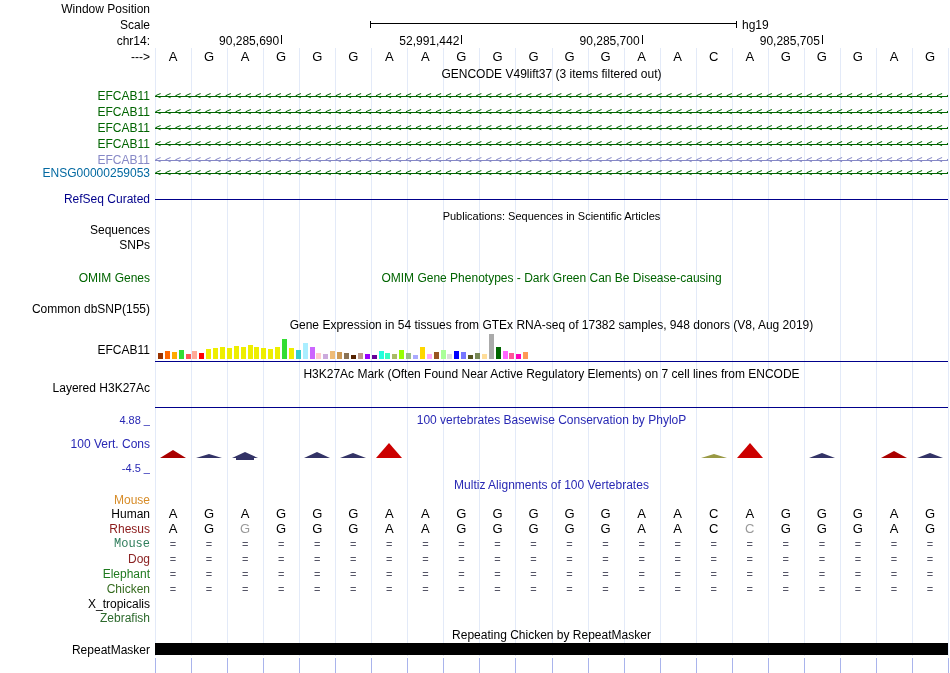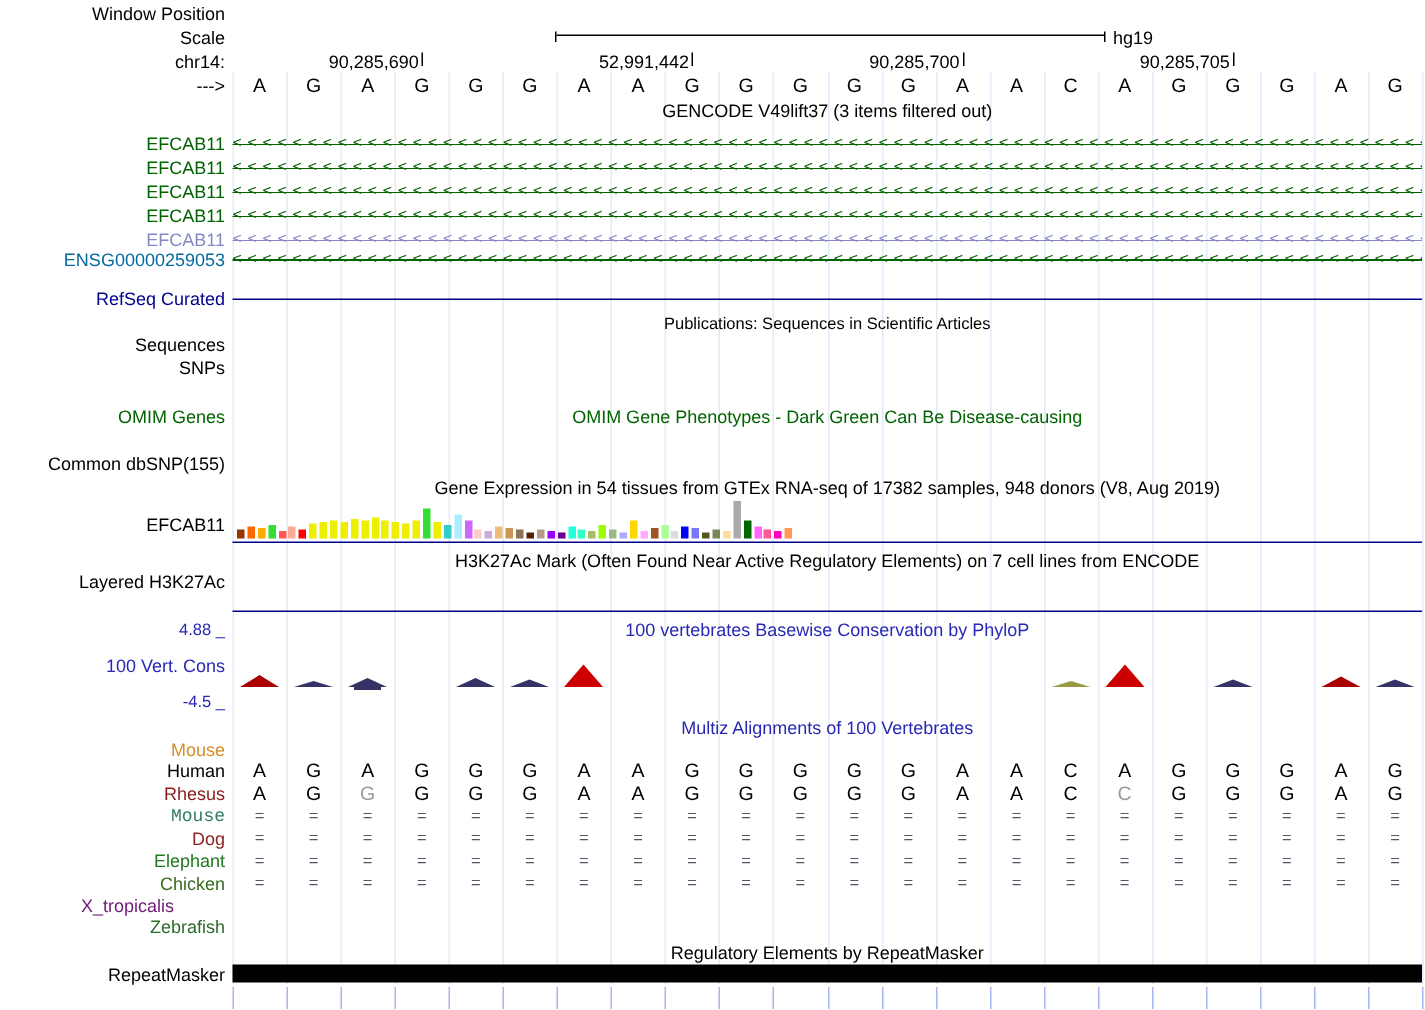--- a/index.html
+++ b/index.html
@@ -47,21 +47,21 @@
   <div class="ll" style="top:381px">Layered H3K27Ac</div>
   <div class="navy-line" style="top:407px"></div>
 
   <div class="ll small" style="top: 413px; color: rgb(40, 40, 180);">4.88 _</div>
   <div class="ct" style="top: 413px; color: rgb(40, 40, 180);">100 vertebrates Basewise Conservation by PhyloP</div>
   <div class="ll" style="top: 437px; color: rgb(40, 40, 180);">100 Vert. Cons</div>
   <div class="ll small" style="top: 461px; color: rgb(40, 40, 180);">-4.5 _</div>
 
   <div class="ct" style="top: 478px; color: rgb(40, 40, 180);">Multiz Alignments of 100 Vertebrates</div>
 
-  <div class="ct" style="top:628px">Regulatory Elements by RepeatMasker</div>
+  <div class="ct" style="top:628px">Repeating Chicken by RepeatMasker</div>
   <div class="ll" style="top:643px">RepeatMasker</div>
   <div style="position:absolute;left:155px;width:793px;top:643px;height:12px;background:#000;z-index:1"></div>
 
 <div style="position: absolute; left: 155px; top: 48px; width: 1px; height: 608px; background: rgb(227, 234, 248); z-index: 0;"></div>
     <div style="position: absolute; left: 155px; top: 658px; width: 1px; height: 15px; background: rgb(169, 180, 236); z-index: 0;"></div>
     <div style="position: absolute; left: 191.05px; top: 48px; width: 1px; height: 608px; background: rgb(227, 234, 248); z-index: 0;"></div>
     <div style="position: absolute; left: 191.05px; top: 658px; width: 1px; height: 15px; background: rgb(169, 180, 236); z-index: 0;"></div>
     <div style="position: absolute; left: 227.09px; top: 48px; width: 1px; height: 608px; background: rgb(227, 234, 248); z-index: 0;"></div>
     <div style="position: absolute; left: 227.09px; top: 658px; width: 1px; height: 15px; background: rgb(169, 180, 236); z-index: 0;"></div>
     <div style="position: absolute; left: 263.14px; top: 48px; width: 1px; height: 608px; background: rgb(227, 234, 248); z-index: 0;"></div>
@@ -362,15 +362,15 @@
       <span style="flex: 1 1 0%; text-align: center; font-size: 11px; line-height: 14px; color: rgb(85, 85, 102);">=</span>
       <span style="flex: 1 1 0%; text-align: center; font-size: 11px; line-height: 14px; color: rgb(85, 85, 102);">=</span>
       <span style="flex: 1 1 0%; text-align: center; font-size: 11px; line-height: 14px; color: rgb(85, 85, 102);">=</span>
       <span style="flex: 1 1 0%; text-align: center; font-size: 11px; line-height: 14px; color: rgb(85, 85, 102);">=</span>
       <span style="flex: 1 1 0%; text-align: center; font-size: 11px; line-height: 14px; color: rgb(85, 85, 102);">=</span>
       <span style="flex: 1 1 0%; text-align: center; font-size: 11px; line-height: 14px; color: rgb(85, 85, 102);">=</span>
       <span style="flex: 1 1 0%; text-align: center; font-size: 11px; line-height: 14px; color: rgb(85, 85, 102);">=</span>
       <span style="flex: 1 1 0%; text-align: center; font-size: 11px; line-height: 14px; color: rgb(85, 85, 102);">=</span>
       <span style="flex: 1 1 0%; text-align: center; font-size: 11px; line-height: 14px; color: rgb(85, 85, 102);">=</span>
     </div>
-    <div style="position: absolute; left: 10px; top: 597px; width: 150px; text-align: center; line-height: 14px; color: #701a75; z-index: 1;">X_tropicalis</div>
+    <div style="position: absolute; left: 0px; top: 597px; width: 150px; text-align: right; line-height: 14px; color: #000000; z-index: 1;">X_tropicalis</div>
     <div style="position: absolute; left: 0px; top: 611px; width: 150px; text-align: right; line-height: 14px; color: rgb(45, 106, 45); z-index: 1;">Zebrafish</div>
   </div>
 
 </body></html>

